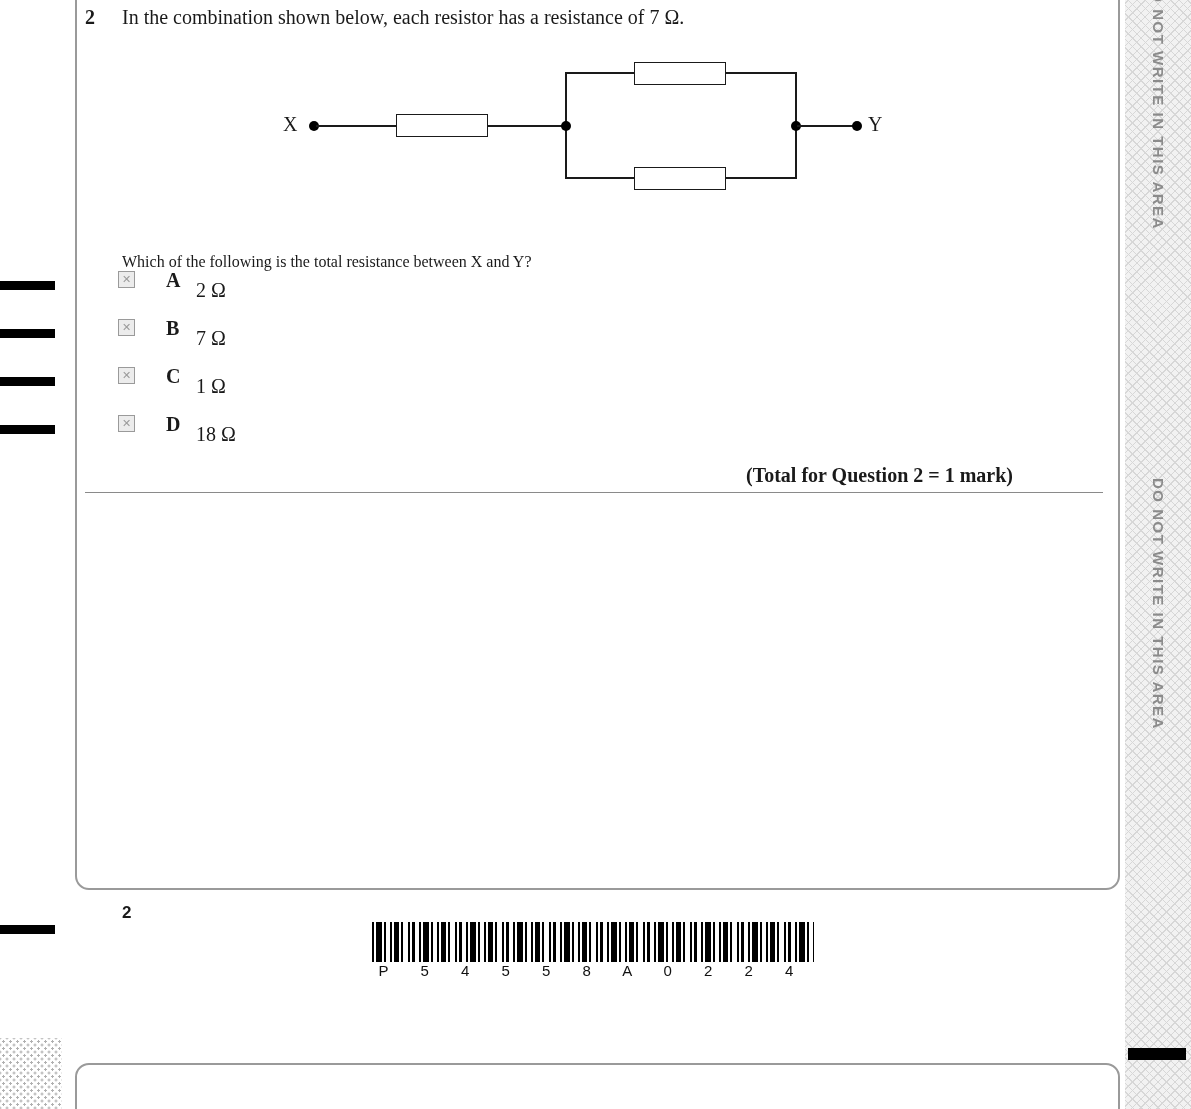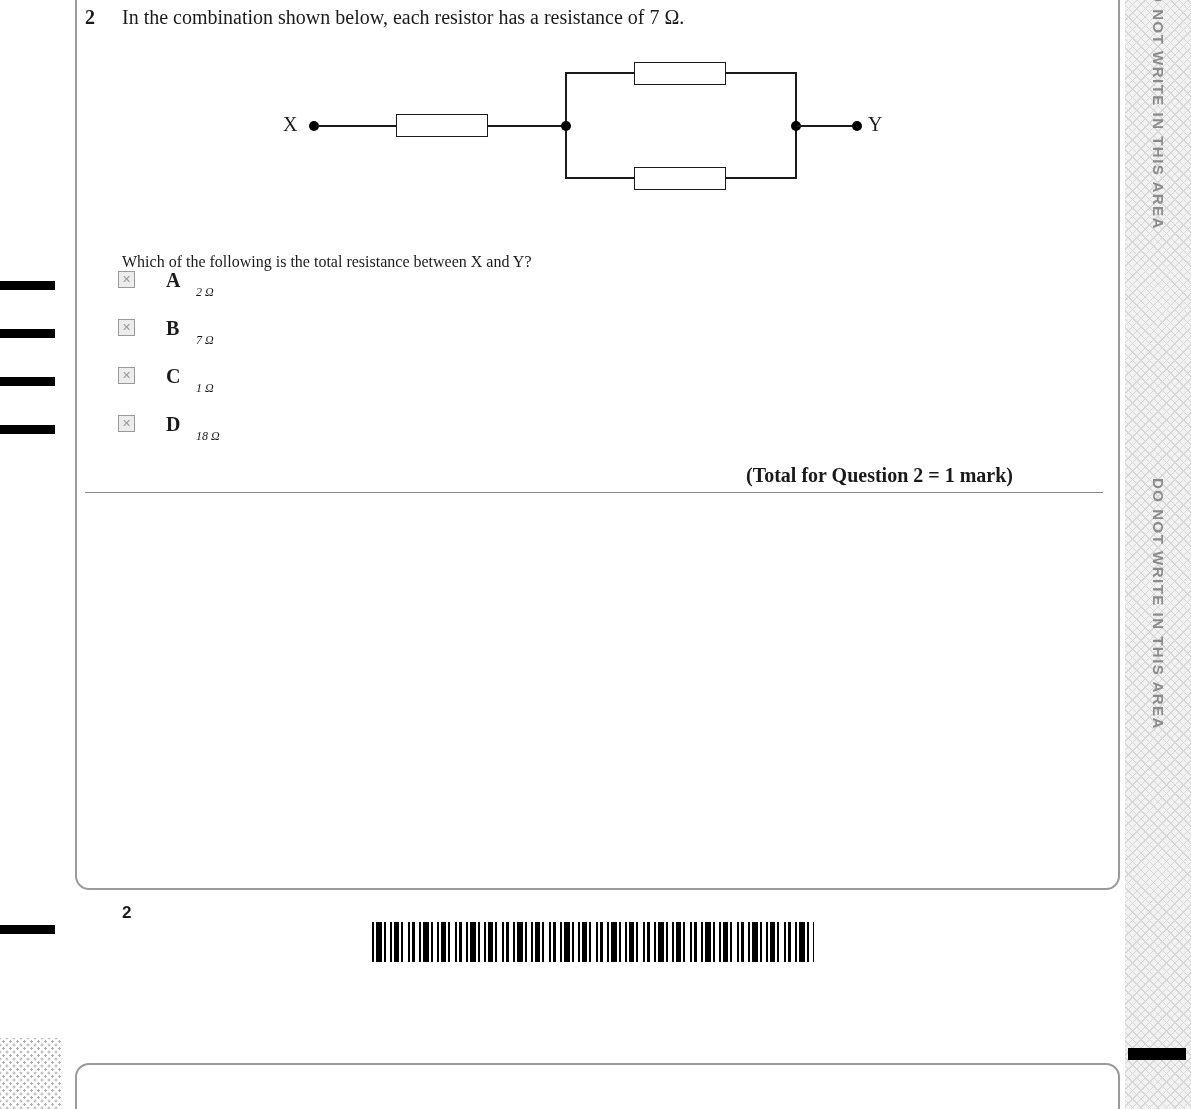--- a/index.html
+++ b/index.html
@@ -19,21 +19,21 @@
   .resistor{position:absolute;width:92px;height:23px;border:1.6px solid #1a1a1a;background:#fff;box-sizing:border-box;}
   .dot{position:absolute;width:10px;height:10px;border-radius:50%;background:#000;}
   .term-label{position:absolute;font-size:20px;}
 
   
   .opt-row{position:absolute;left:118px;width:400px;height:26px;}
   .checkbox{position:absolute;left:0;top:2px;width:17px;height:17px;background:#ececec;
             border:1px solid #9a9a9a;box-sizing:border-box;text-align:center;line-height:15px;
             font-size:11px;color:#9a9a9a;font-family:"Liberation Sans",sans-serif;cursor:pointer;}
   .opt-letter{position:absolute;left:48px;top:0;font-size:20px;font-weight:bold;}
-  .opt-value{position:absolute;left:78px;top:16px;font-size:12px;font-style:italic;}
+  .opt-value{position:absolute;left:78px;top:10px;font-size:20px;}
 
   .total-line{position:absolute;right:178px;top:464px;font-size:20px;font-weight:bold;}
   .rule{position:absolute;left:85px;top:492px;width:1018px;height:0;border-top:1.5px solid #8a8a8a;}
 
   
   .pagenum{position:absolute;left:122px;top:903px;font-size:17px;font-weight:bold;
            font-family:"Liberation Sans",sans-serif;}
   .barcode{position:absolute;left:372px;top:922px;width:442px;height:40px;
            background:repeating-linear-gradient(90deg,
              #000 0 2px, #fff 2px 4px,
@@ -139,17 +139,18 @@
 
   <div class="tick" style="top:281px;"></div>
   <div class="tick" style="top:329px;"></div>
   <div class="tick" style="top:377px;"></div>
   <div class="tick" style="top:425px;"></div>
   <div class="tick" style="top:925px;"></div>
   <div class="tick-br"></div>
 
   <div class="pagenum">2</div>
   <div class="barcode"></div>
+  <div class="barcode-text">P 5 4 5 5 8 A 0 2 2 4</div>
 
   <div class="next-box"></div>
   <div class="dot-patch"></div>
 
 </div>
 
 </body></html>

